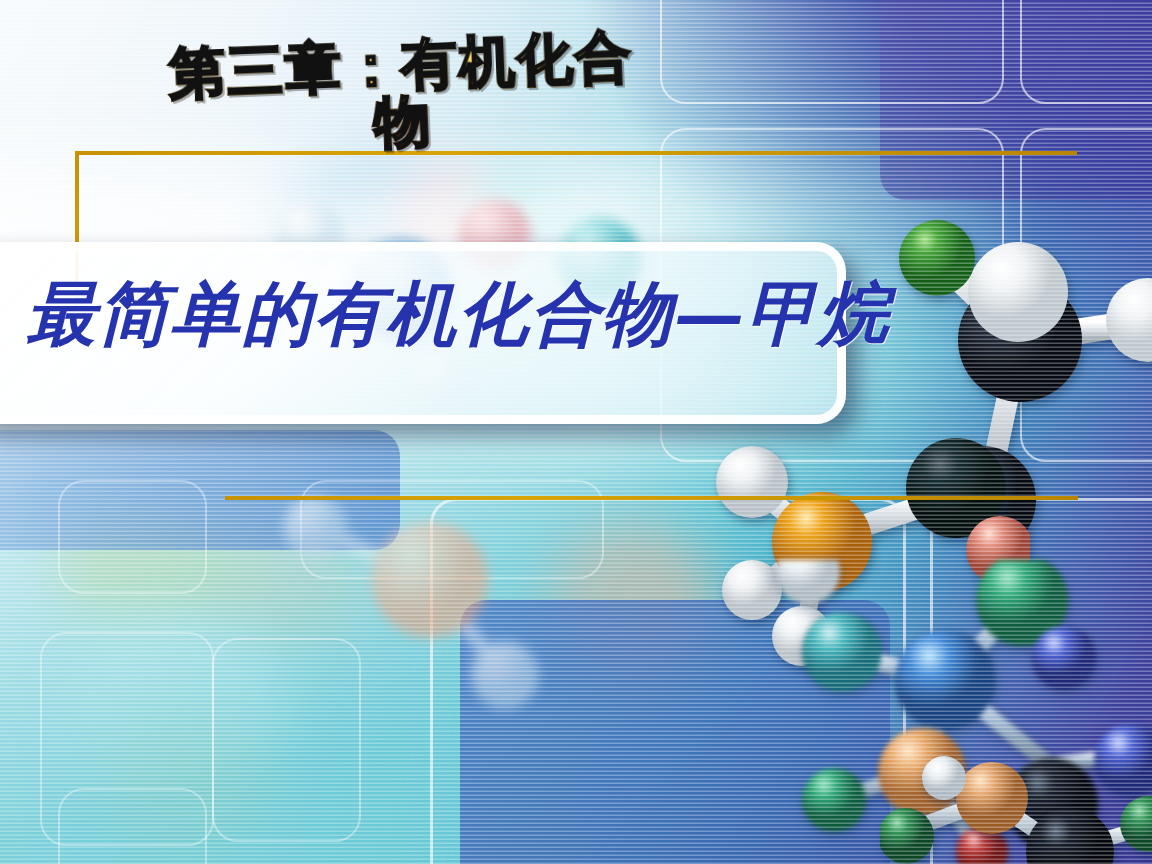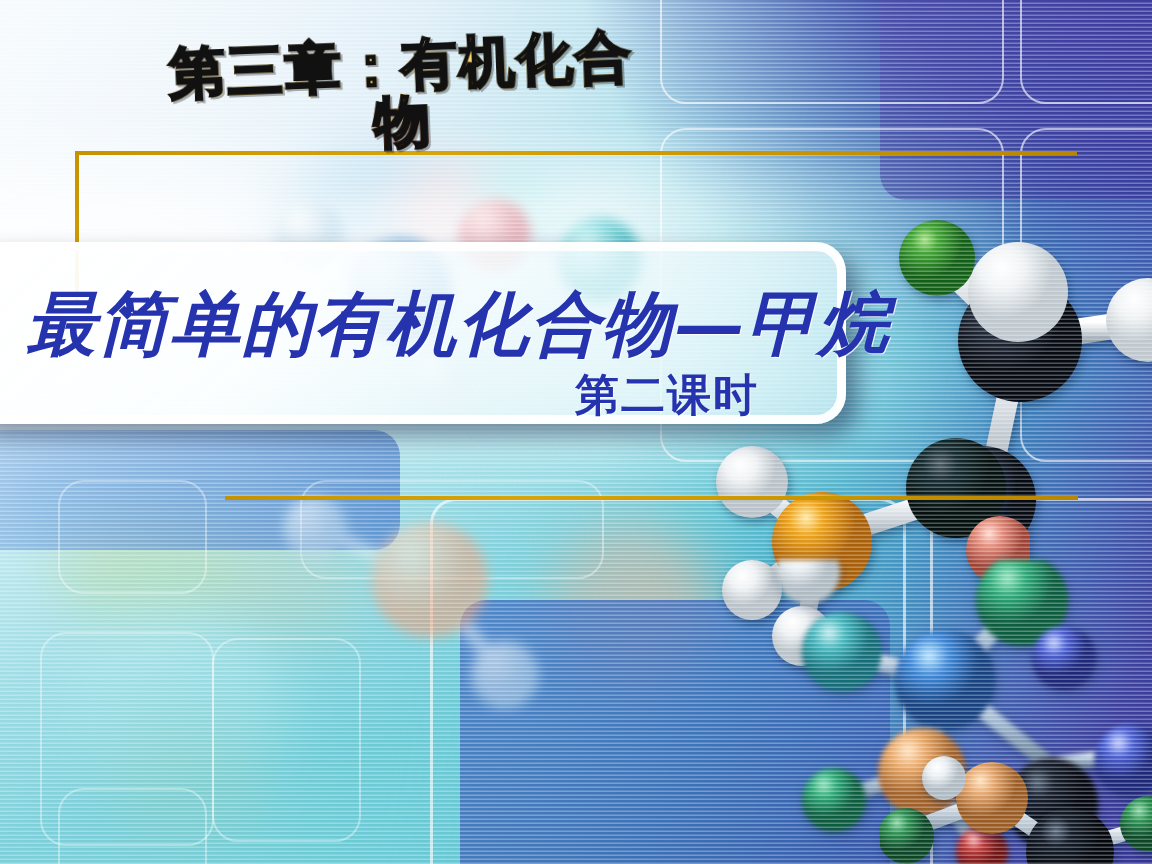--- a/index.html
+++ b/index.html
@@ -146,21 +146,21 @@
     -webkit-text-stroke: 2.5px #111;
     paint-order: stroke fill;
     transform: rotate(-2.2deg);
     transform-origin: left top;
     filter: drop-shadow(2px 2px 0 rgba(0,0,0,0.30));
   }
 
   #main-title {
     position: absolute;
     left: 26px;
-    top: 278px;
+    top: 268px;
     font-family: "DejaVu Serif", "Liberation Serif", serif;
     font-weight: bold;
     font-style: italic;
     font-size: 70px;
     letter-spacing: 2px;
     color: #2633ae;
     white-space: nowrap;
     text-shadow: 1px 1px 0 rgba(255,255,255,0.8);
   }
 
@@ -487,15 +487,14 @@
 
   <div id="title-panel"></div>
 
   <div id="chapter-heading">
     <span>第三章：有机化合</span><br>
     <span>物</span>
   </div>
 
   <div id="main-title">最简单的有机化合物—甲烷</div>
 
-  <div id="subtitle">第二课时</div>
 
 </div>
 
 </body></html>

